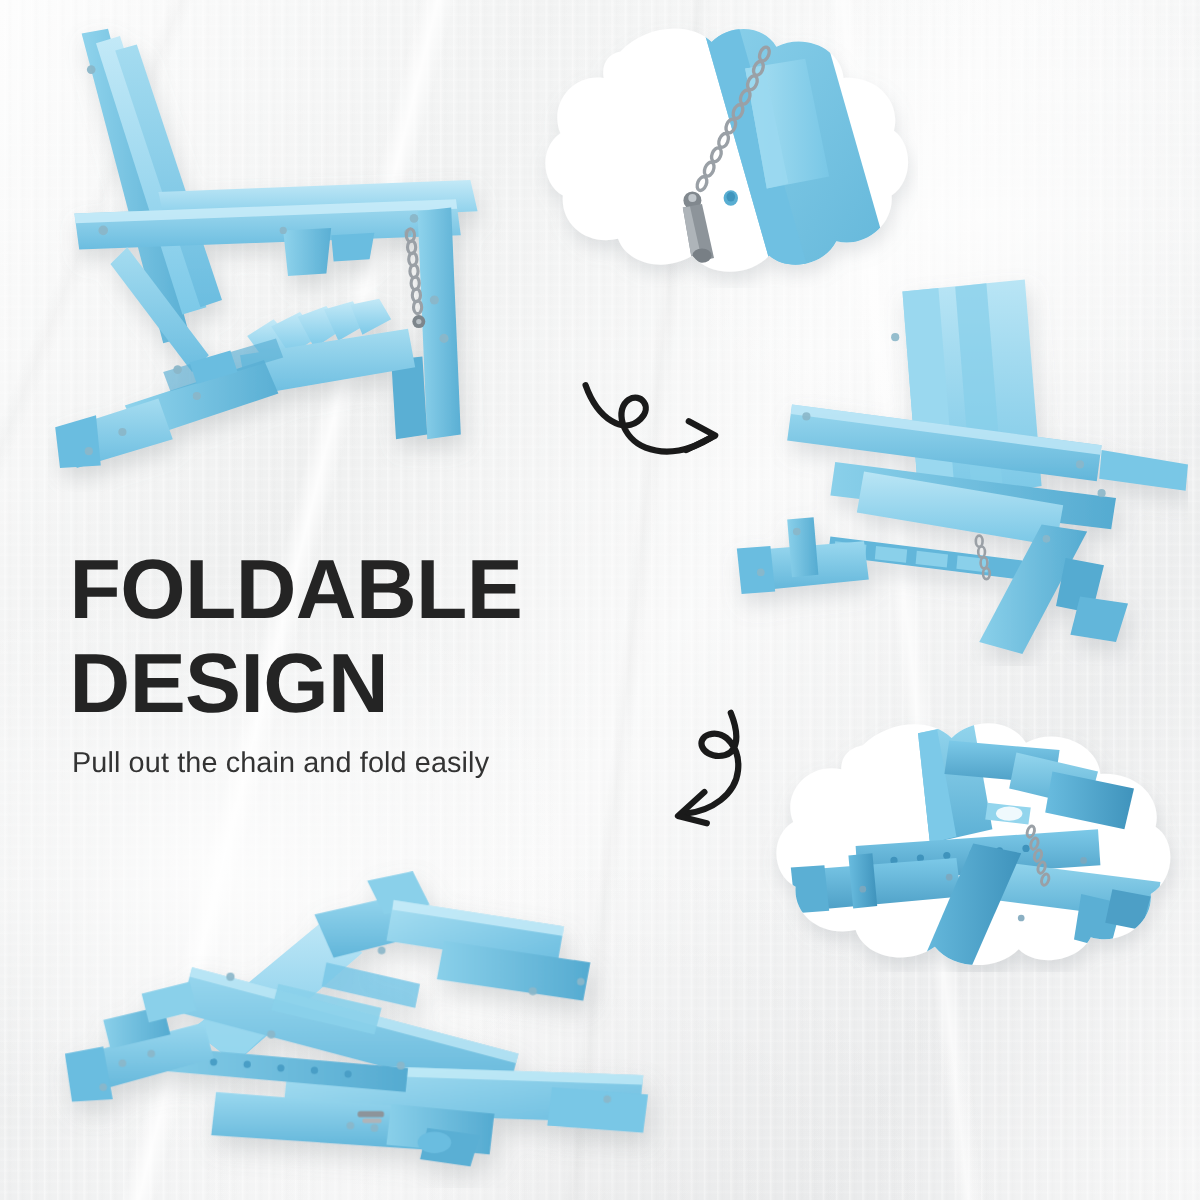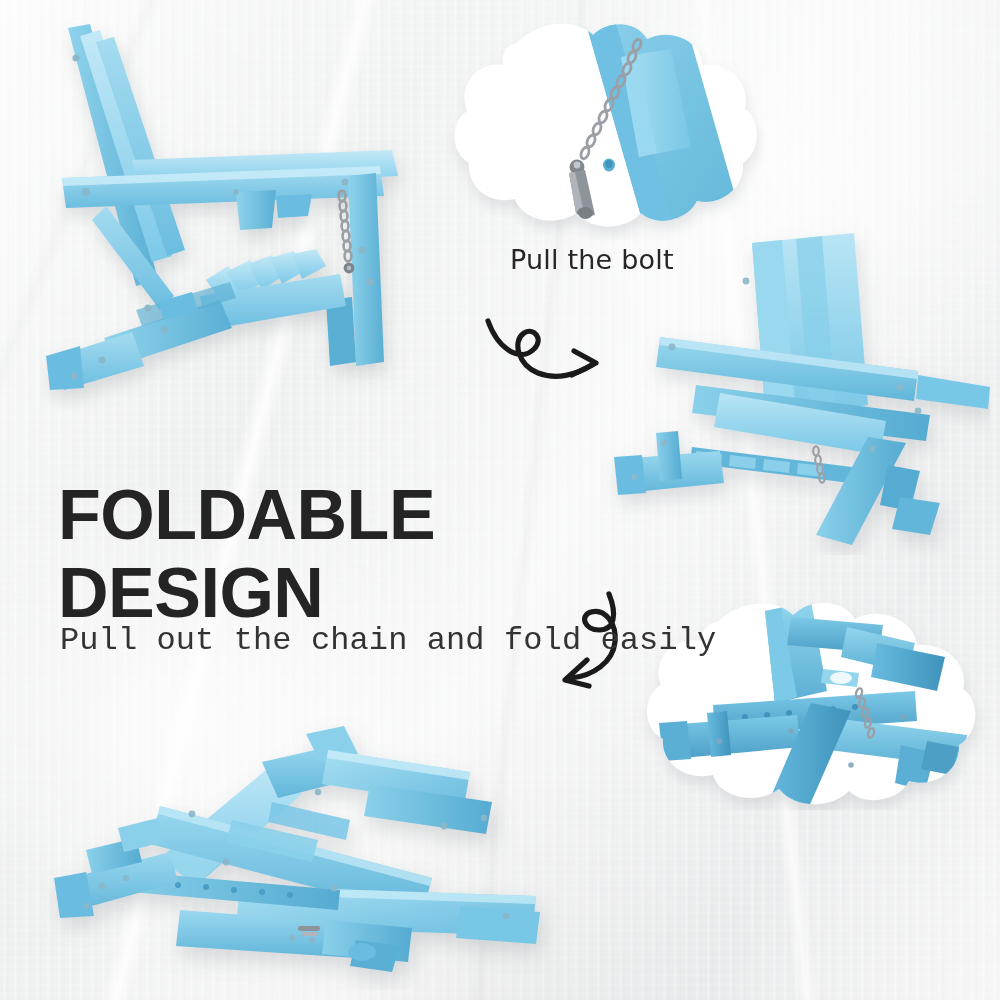--- a/index.html
+++ b/index.html
@@ -71,31 +71,30 @@
     position: absolute;
     left: 58px;
     top: 452px;
     color: #242424;
     font-size: 70px;
     line-height: 78px;
     font-weight: 700;
     letter-spacing: -0.5px;
     white-space: pre-line;
     font-family: "Liberation Sans", sans-serif;
-    margin-top: 24px;
   }
   .subtitle {
     position: absolute;
     left: 60px;
     top: 622px;
     color: #333333;
-    font-size: 32px;
+    font-size: 24px;
     letter-spacing: 0.1px;
     font-weight: 400;
-    font-family: Liberation Mono, monospace;
+    font-family: Liberation Sans, sans-serif;
   }
 
   
   .caption {
     position: absolute;
     color: #262626;
     font-size: 27px;
     font-weight: 400;
     letter-spacing: 0.2px;
     font-family: "DejaVu Sans", sans-serif;
@@ -273,21 +272,20 @@
       <g>
         <circle cx="152" cy="152" r="7.5" fill="#81888e"></circle>
         <circle cx="152" cy="150" r="3.4" fill="#c2c8cd"></circle>
         <path d="M144 158 L160 155 L170 200 L152 204 Z" fill="#8d949a"></path>
         <path d="M144 158 L150 157 L160 202 L152 204 Z" fill="#aeb4b9"></path>
         <ellipse cx="160" cy="198" rx="8" ry="6" fill="#787f85"></ellipse>
       </g>
     </g>
   </svg>
 
-  <div class="caption" id="cap-bolt">Pull the bolt</div>
 
   <svg class="scene" id="arrow-one" viewBox="0 0 145 95">
     <path d="M8 16 C18 44 40 58 54 44 C64 34 54 22 44 28 C32 36 38 60 58 68 C76 75 96 70 112 60" stroke="#1a1a1a" stroke-width="5.2" fill="none" stroke-linecap="round"></path>
     <path d="M94 46 L116 58 L92 70" stroke="#1a1a1a" stroke-width="5.2" fill="none" stroke-linecap="round" stroke-linejoin="round"></path>
   </svg>
 
   <svg class="scene" id="chair-tilt" viewBox="0 0 390 340">
     <defs>
       <linearGradient id="tb1" x1="0" y1="0" x2="0" y2="1">
         <stop offset="0" stop-color="#9ad8ef"></stop>

